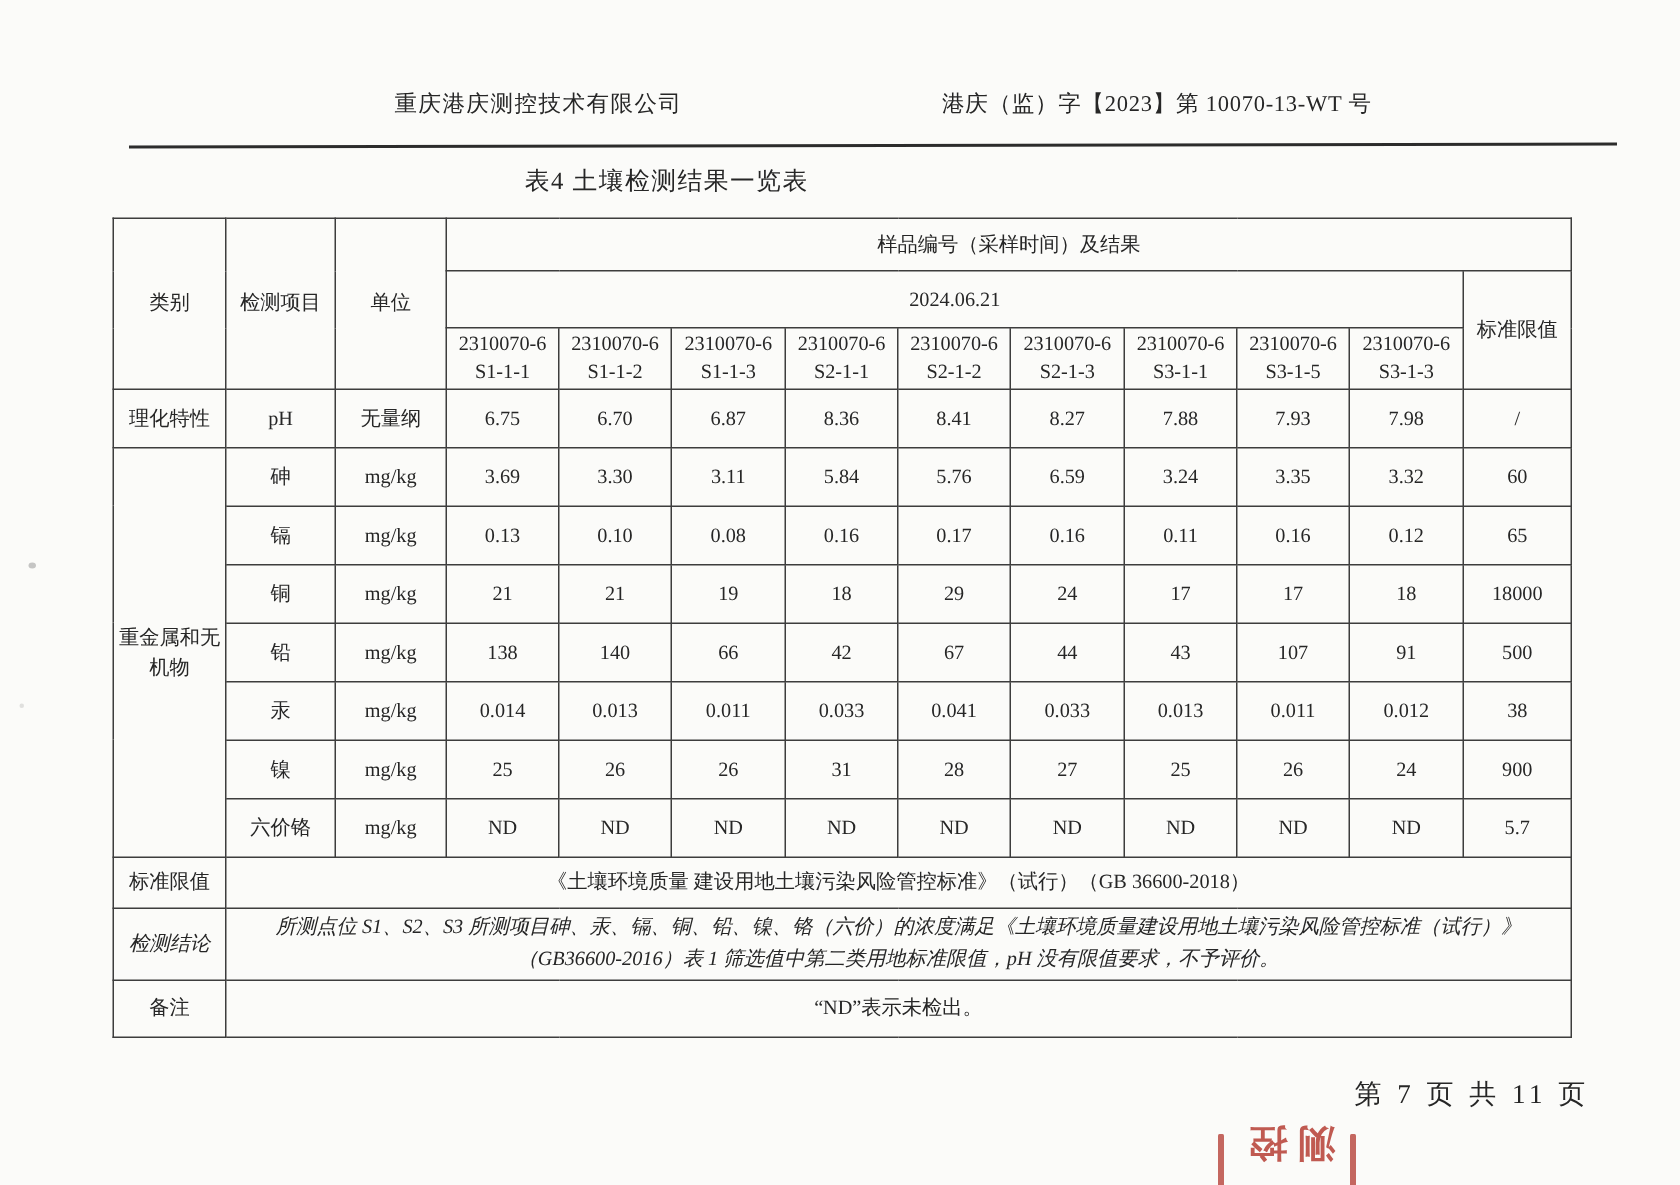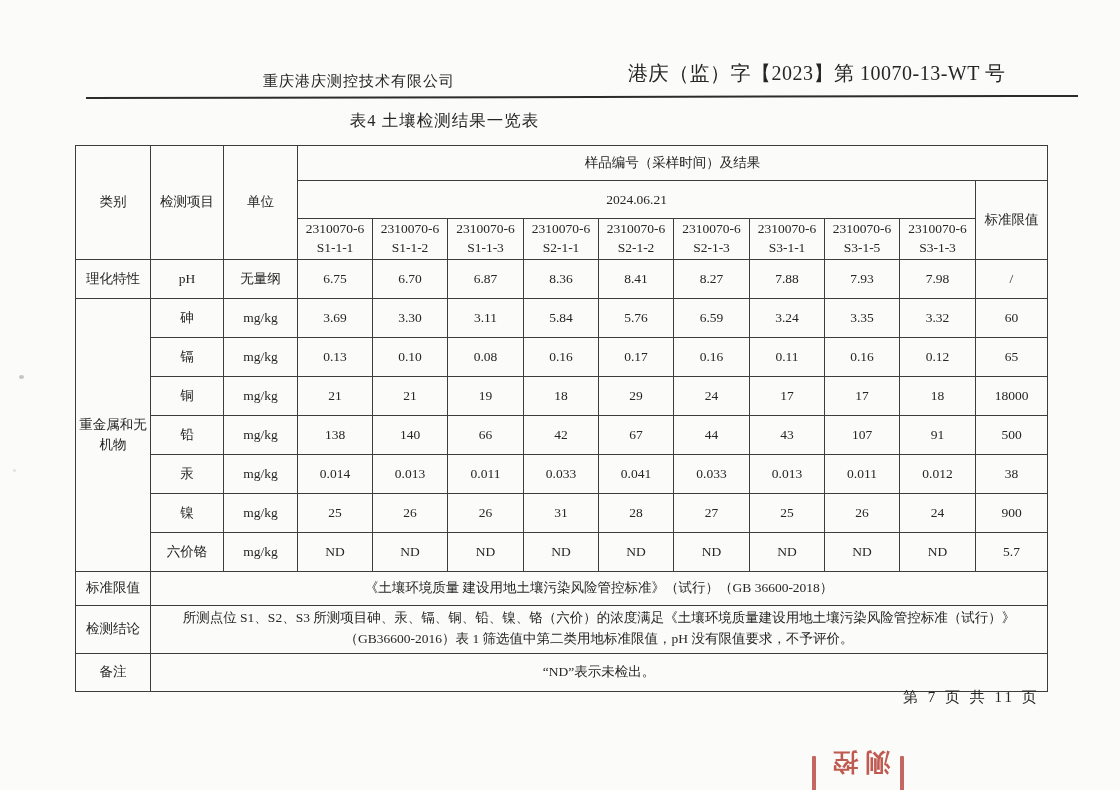--- a/index.html
+++ b/index.html
@@ -5,26 +5,26 @@
   * { box-sizing: border-box; margin: 0; padding: 0; }
   html,body { width: 1120px; height: 790px; }
   body {
     position: relative;
     background: #fbfbf9;
     overflow: hidden;
     font-family: "Liberation Serif", "DejaVu Serif", serif;
     color: #262626;
   }
   .hdr-left {
-    position: absolute; left: 263px; top: 72px;
+    position: absolute; left: 263px; top: 60px;
     font-size: 15px; letter-spacing: 1px; font-family: Liberation Serif, serif;
   }
   .hdr-right {
     position: absolute; left: 628px; top: 60px;
-    font-size: 20px; letter-spacing: 0.5px;
+    font-size: 15px; letter-spacing: 0.5px;
   }
   .hdr-rule {
     position: absolute; left: 86px; top: 96px;
     width: 992px; height: 2px; background: #2c2c2c;
     transform: rotate(-0.12deg);
   }
   .title {
     position: absolute; left: 0; top: 110px; width: 889px;
     text-align: center; font-size: 16.5px; letter-spacing: 1px;
   }
@@ -43,22 +43,22 @@
   tr.hr3 { height: 39px; }
   tr.data-row { height: 39px; }
   th.sid { font-size: 12.5px; line-height: 1.4; padding: 2px 1px; }
   th.sid span { display: block; text-align: center; }
   td.cat { font-size: 14px; padding: 2px 9px; line-height: 1.45; }
   td.note-text {
     text-align: left; padding: 3px 9px; line-height: 1.55;
     font-size: 13.5px;
   }
   .page-num {
-    position: absolute; left: 903px; top: 688px;
-    font-size: 15px; letter-spacing: 3px; font-family: Liberation Serif, serif;
+    position: absolute; left: 903px; top: 717px;
+    font-size: 18px; letter-spacing: 3px; font-family: Liberation Serif, serif;
   }
   .stamp {
     position: absolute; left: 812px; top: 756px;
     width: 92px; height: 40px;
     display: flex; align-items: flex-start; justify-content: space-between;
     color: rgba(178, 54, 44, 0.82);
   }
   .stamp .bar {
     display: block; width: 4px; height: 36px;
     background: rgba(178, 54, 44, 0.75);
@@ -263,21 +263,21 @@
         <td>ND</td>
         <td>ND</td>
         <td>5.7</td>
       </tr>
     </tbody>
   <tbody id="notesBody">
       <tr style="height: 34px;">
         <td>标准限值</td>
         <td class="note-text" colspan="12">《土壤环境质量 建设用地土壤污染风险管控标准》（试行）（GB 36600-2018）</td>
       </tr>
-      <tr style="height: 48px;">
+      <tr style="height: 48px; font-style: italic;">
         <td>检测结论</td>
         <td class="note-text" colspan="12">所测点位 S1、S2、S3 所测项目砷、汞、镉、铜、铅、镍、铬（六价）的浓度满足《土壤环境质量建设用地土壤污染风险管控标准（试行）》（GB36600-2016）表 1 筛选值中第二类用地标准限值，pH 没有限值要求，不予评价。</td>
       </tr>
       <tr style="height: 38px;">
         <td>备注</td>
         <td class="note-text" colspan="12">“ND”表示未检出。</td>
       </tr>
     </tbody>
 </table>
 

